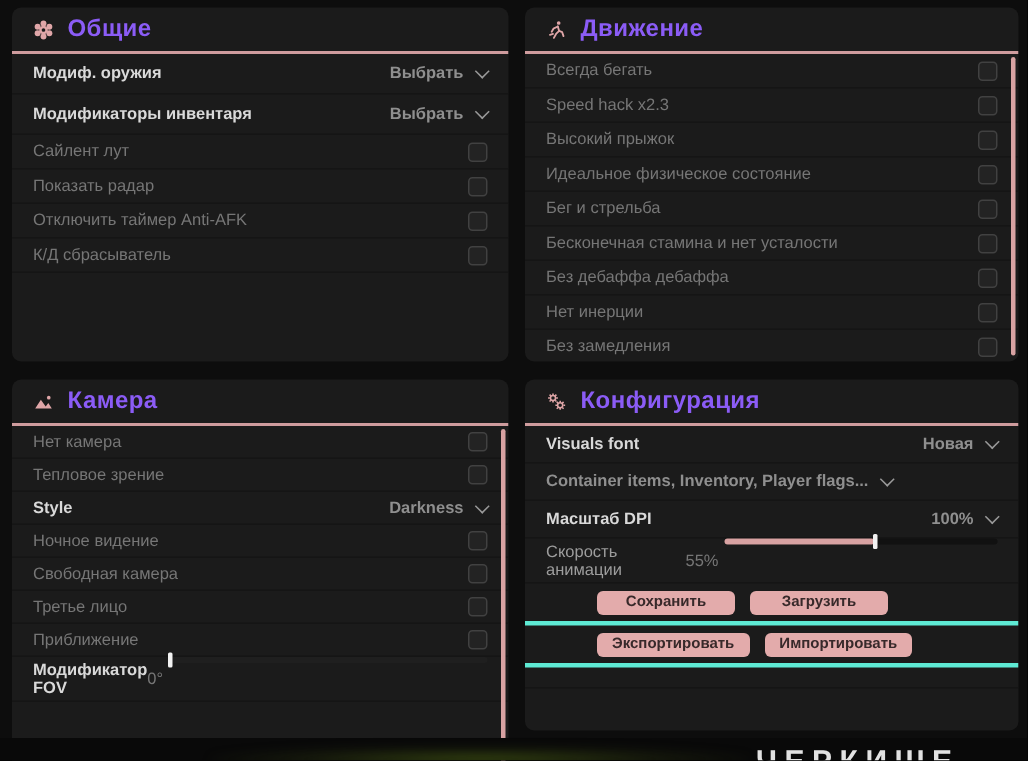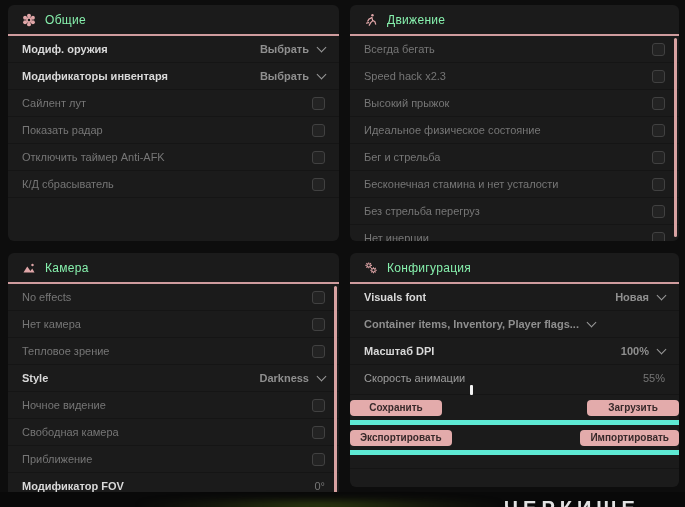--- a/index.html
+++ b/index.html
@@ -7,53 +7,53 @@
         font-family:"Liberation Sans","DejaVu Sans",sans-serif;}
 
   .panel{position:absolute;background:#1b1b1b;border-radius:6px;overflow:hidden;}
   #panel-general {left:8px;  top:5px;   width:331px;height:236px;}
   #panel-movement{left:350px;top:5px;   width:329px;height:236px;}
   #panel-camera  {left:8px;  top:253px; width:331px;height:268px;}
   #panel-config  {left:350px;top:253px; width:329px;height:234px;}
 
   .phead{height:29px;display:flex;align-items:center;gap:9px;padding:0 14px;
          border-bottom:2px solid #cf9c9e;}
-  .ptitle{font-size:12px;font-weight:normal;color:#86efac;letter-spacing:.3px;}
+  .ptitle{font-size:16px;font-weight:bold;color:#8b5cf6;letter-spacing:.3px;}
   .picon{display:flex;align-items:center;}
   .picon svg{display:block;}
 
   .row{display:flex;align-items:center;justify-content:space-between;
-       padding:13px 14px;border-bottom:1px solid #151515;box-sizing:border-box;}
+       padding:0 14px;border-bottom:1px solid #151515;box-sizing:border-box;}
   .h22{height:22px}.h23{height:23px}.h25{height:25px}.h27{height:27px}
   .lbl{font-size:11px;}
   .dim{color:#767676;}
   .mid{color:#9d9d9d;}
   .bright{color:#d9d9d9;font-weight:600;}
 
   .cb{width:11px;height:11px;border:1px solid #414141;border-radius:3px;
       background:#232323;flex:0 0 auto;}
 
   .dd{display:flex;align-items:center;gap:9px;cursor:pointer;font-weight:bold;}
   .ddv{font-size:11px;color:#8f8f8f;white-space:nowrap;}
   .chev{width:6px;height:6px;border-right:1.5px solid #9a9a9a;border-bottom:1.5px solid #9a9a9a;
         transform:rotate(45deg);margin-top:-3px;flex:0 0 auto;}
 
   .scrollbar{position:absolute;right:2px;top:33px;bottom:4px;width:3px;
              background:#d8a2a2;border-radius:2px;}
 
-  .sliderrow{flex-direction:column;align-items:stretch;justify-content:center;gap:4px;}
+  .sliderrow{flex-direction:row;align-items:stretch;justify-content:center;gap:4px;}
   .slider-top{display:flex;justify-content:space-between;align-items:center;}
   .track{position:relative;height:4px;background:#111;border-radius:2px;}
   .track.w195{width:195px;}
   .track.full{width:100%;background:#1f1f1f;}
   .fill{position:relative;height:100%;background:#d8a2a2;border-radius:2px;}
   .thumb{position:absolute;right:-2px;top:-3px;width:3px;height:10px;background:#f2f2f2;border-radius:1px;}
 
-  .btnrow{display:flex;align-items:center;justify-content:space-between;gap:10px;
-          border-bottom:5px solid #5eead4;height:25px;}
+  .btnrow{display:flex;align-items:center;justify-content:flex-start;gap:10px;
+          border-bottom:3px solid #5eead4;height:25px;padding-left:48px;}
   .btn{background:#e3abab;color:#38292a;font-size:10px;font-weight:bold;border-radius:4px;
        height:16px;line-height:16px;min-width:92px;padding:0 10px;text-align:center;
        cursor:pointer;border:none;box-sizing:border-box;}
   .emptyrow{height:13px;border-bottom:1px solid #151515;}
 
   .corner-mark{position:absolute;right:2px;bottom:2px;width:0;height:0;
                border-left:7px solid transparent;border-bottom:7px solid #d8a2a2;}
 
   .bottom-bg{position:absolute;left:0;right:0;bottom:0;height:15px;background:#090909;}
   .green-blur{position:absolute;left:140px;bottom:-8px;width:360px;height:18px;
@@ -148,21 +148,21 @@
     </div>
     <div class="row h23">
       <span class="lbl dim">Бег и стрельба</span>
       <span class="cb"></span>
     </div>
     <div class="row h23">
       <span class="lbl dim">Бесконечная стамина и нет усталости</span>
       <span class="cb"></span>
     </div>
     <div class="row h23">
-      <span class="lbl dim">Без стрельба перегруз</span>
+      <span class="lbl dim">Без дебаффа дебаффа</span>
       <span class="cb"></span>
     </div>
     <div class="row h23">
       <span class="lbl dim">Нет инерции</span>
       <span class="cb"></span>
     </div>
     <div class="row h23">
       <span class="lbl dim">Без замедления</span>
       <span class="cb"></span>
     </div>
@@ -173,44 +173,44 @@
     <header class="phead">
       <span class="picon">
         <svg width="14" height="14" viewBox="0 0 24 24" fill="#e0a6a8">
           <path d="M2.5 19.5l6.5-10 5.5 7.5 3-4 4 6.5z"></path>
             <circle cx="18" cy="7" r="2.1"></circle>
         </svg>
       </span>
       <span class="ptitle">Камера</span>
     </header>
     <div class="row h22">
-      <span class="lbl dim">No effects</span>
-      <span class="cb"></span>
-    </div>
-    <div class="row h22">
       <span class="lbl dim">Нет камера</span>
       <span class="cb"></span>
     </div>
     <div class="row h22">
       <span class="lbl dim">Тепловое зрение</span>
       <span class="cb"></span>
     </div>
     <div class="row h22">
       <span class="lbl bright">Style</span>
       <span class="dd">
         <span class="ddv">Darkness</span>
         <span class="chev"></span>
       </span>
     </div>
     <div class="row h22">
       <span class="lbl dim">Ночное видение</span>
       <span class="cb"></span>
     </div>
     <div class="row h22">
       <span class="lbl dim">Свободная камера</span>
+      <span class="cb"></span>
+    </div>
+    <div class="row h22">
+      <span class="lbl dim">Третье лицо</span>
       <span class="cb"></span>
     </div>
     <div class="row h22">
       <span class="lbl dim">Приближение</span>
       <span class="cb"></span>
     </div>
     <div class="row sliderrow" style="height:30px">
       <div class="slider-top">
         <span class="lbl bright">Модификатор FOV</span>
         <span class="lbl dim">0°</span>

